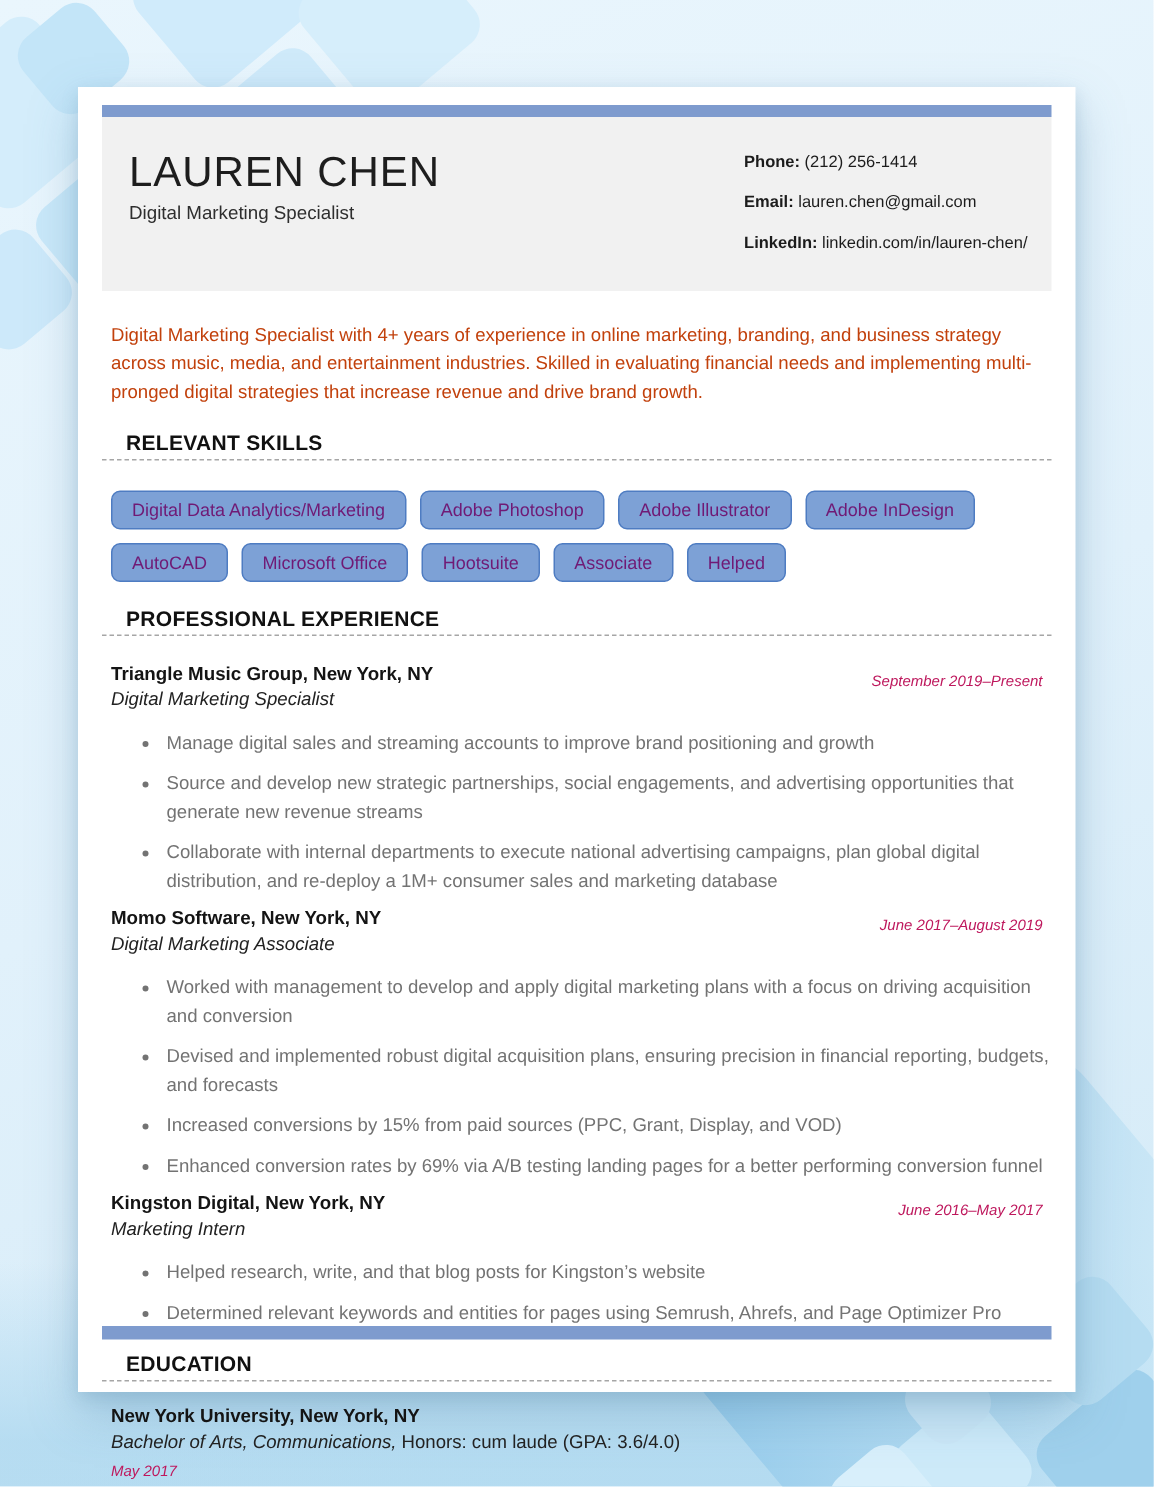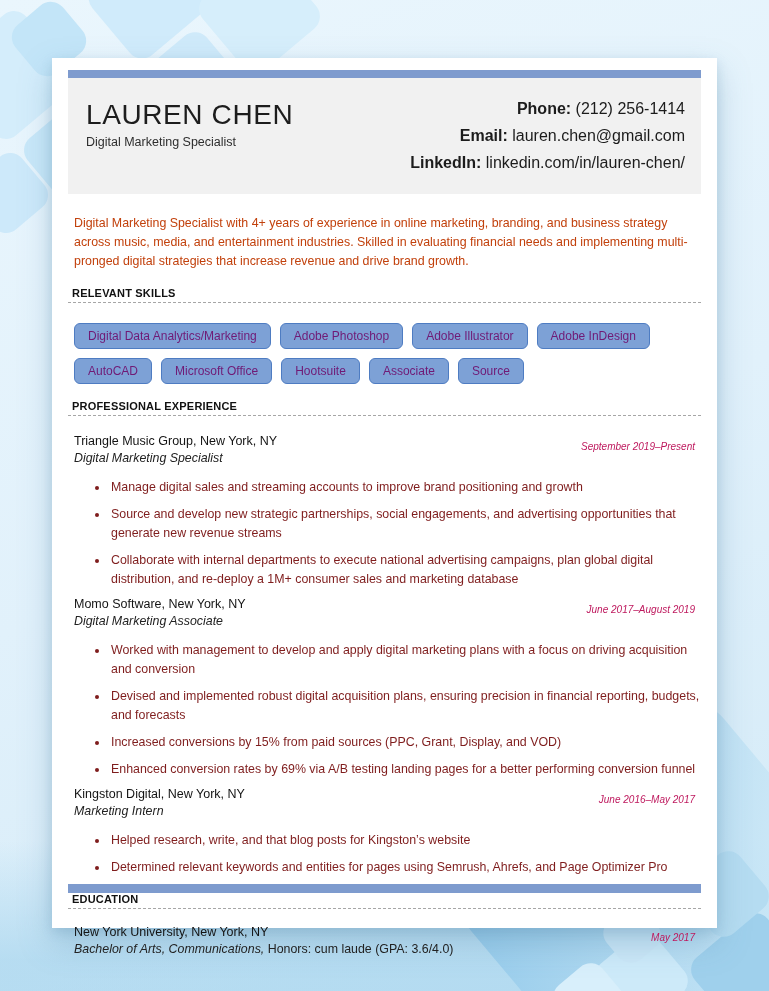--- a/index.html
+++ b/index.html
@@ -21,41 +21,41 @@
     background:var(--page-bg,#fff);box-sizing:border-box;padding:12px 16px;
     box-shadow:0 14px 30px rgba(90,140,175,.35),0 4px 10px rgba(90,140,175,.22);
   }
   .accent-bar{height:8px;background:var(--accent-bar,#7e9bce);}
   .accent-bar.bottom{position:absolute;left:16px;right:16px;bottom:35px;height:9px;}
   
   .hdr{background:var(--header-bg,#f1f1f1);display:flex;justify-content:space-between;
     align-items:flex-start;padding:15px 16px 18px 18px;}
   .hdr h1{margin:6px 0 4px;font-size:28px;font-weight:500;letter-spacing:.6px;color:#1d1d1d;}
   .hdr .subtitle{font-size:12.5px;color:#2e2e2e;}
-  .contact{text-align:right;font-size:16px;color:#1c1c1c;line-height:27px;padding-top:2px;}
+  .contact{font-size:11px;color:#1c1c1c;line-height:27px;padding-top:2px;}
   .contact b{font-weight:bold;}
   
   .summary{margin:20px 6px 0;font-size:12.4px;line-height:19px;color:#c2410c;}
-  h2.sec{margin:16px 4px 3px;font-size:11px;font-weight:bold;color:#111;letter-spacing:.2px;}
+  h2.sec{margin:16px 16px 3px;font-size:14px;font-weight:bold;color:#111;letter-spacing:.2px;}
   .rule{border-top:1.5px dashed #a6a6a6;height:0;}
   
   .badges{display:flex;flex-wrap:wrap;gap:9px;margin:20px 0 0 6px;}
   .badge{background:var(--badge-fill,#7da1d6);border:1px solid var(--badge-border,#4e7cc2);
     border-radius:6px;padding:5px 13px;font-size:12px;color:#701a75;}
   
   .job{margin-top:18px;}
   .job + .job{margin-top:6px;}
   .job-head,.edu-head{display:flex;justify-content:space-between;margin:0 6px;}
-  .company,.school{font-size:12.5px;font-weight:normal;color:#141414;line-height:15px;}
+  .company,.school{font-size:12.5px;font-weight:bold;color:#141414;line-height:15px;}
   .role,.degree{font-style:italic;font-size:12.4px;color:#222;line-height:16px;margin-top:1px;}
   .degree .plain{font-style:normal;}
   .dates{font-style:italic;font-size:10px;color:#be185d;padding-top:7px;white-space:nowrap;}
   ul.bullets{margin:12px 0 0;padding-left:41px;}
-  ul.bullets li{font-size:12.4px;line-height:19px;color:#7f1d1d;margin-bottom:8px;padding-left:2px;}
-  .edu-head{margin-top:16px;}
+  ul.bullets li{font-size:12.4px;line-height:19px;color:#737373;margin-bottom:8px;padding-left:2px;}
+  .edu-head{margin-top:16px;flex-direction:column;}
 </style>
 </head>
 <body>
 
 <div>
   <div class="shape" style="left:100px;top:-45px;width:95px;height:90px;background:#d0ebfb;"></div>
   <div class="shape" style="left:-40px;top:25px;width:100px;height:100px;background:#d4edfb;"></div>
   <div class="shape" style="left:18px;top:8px;width:62px;height:62px;background:#c3e5f8;"></div>
   <div class="shape" style="left:40px;top:100px;width:110px;height:110px;background:#c9e8f9;"></div>
   <div class="shape" style="left:152px;top:42px;width:80px;height:80px;background:#cfeafa;"></div>
@@ -93,21 +93,21 @@
     <div class="rule"></div>
     <div class="badges">
       <span class="badge">Digital Data Analytics/Marketing</span>
       <span class="badge">Adobe Photoshop</span>
       <span class="badge">Adobe Illustrator</span>
       <span class="badge">Adobe InDesign</span>
       <span class="badge">AutoCAD</span>
       <span class="badge">Microsoft Office</span>
       <span class="badge">Hootsuite</span>
       <span class="badge">Associate</span>
-      <span class="badge">Source</span>
+      <span class="badge">Helped</span>
     </div>
   </section>
 
   <section>
     <h2 class="sec">PROFESSIONAL EXPERIENCE</h2>
     <div class="rule"></div>
 
     <div class="job">
       <div class="job-head">
         <div>

